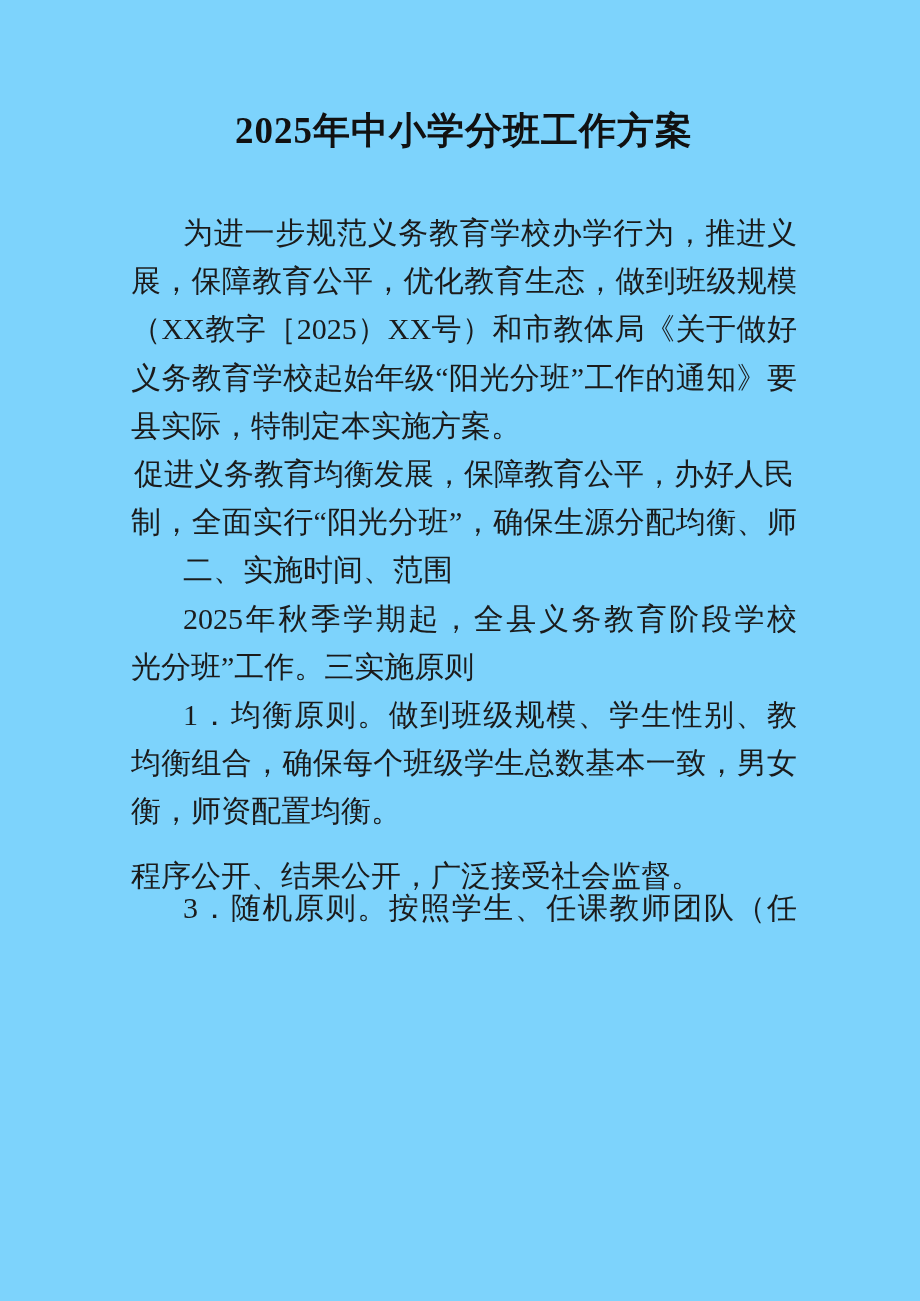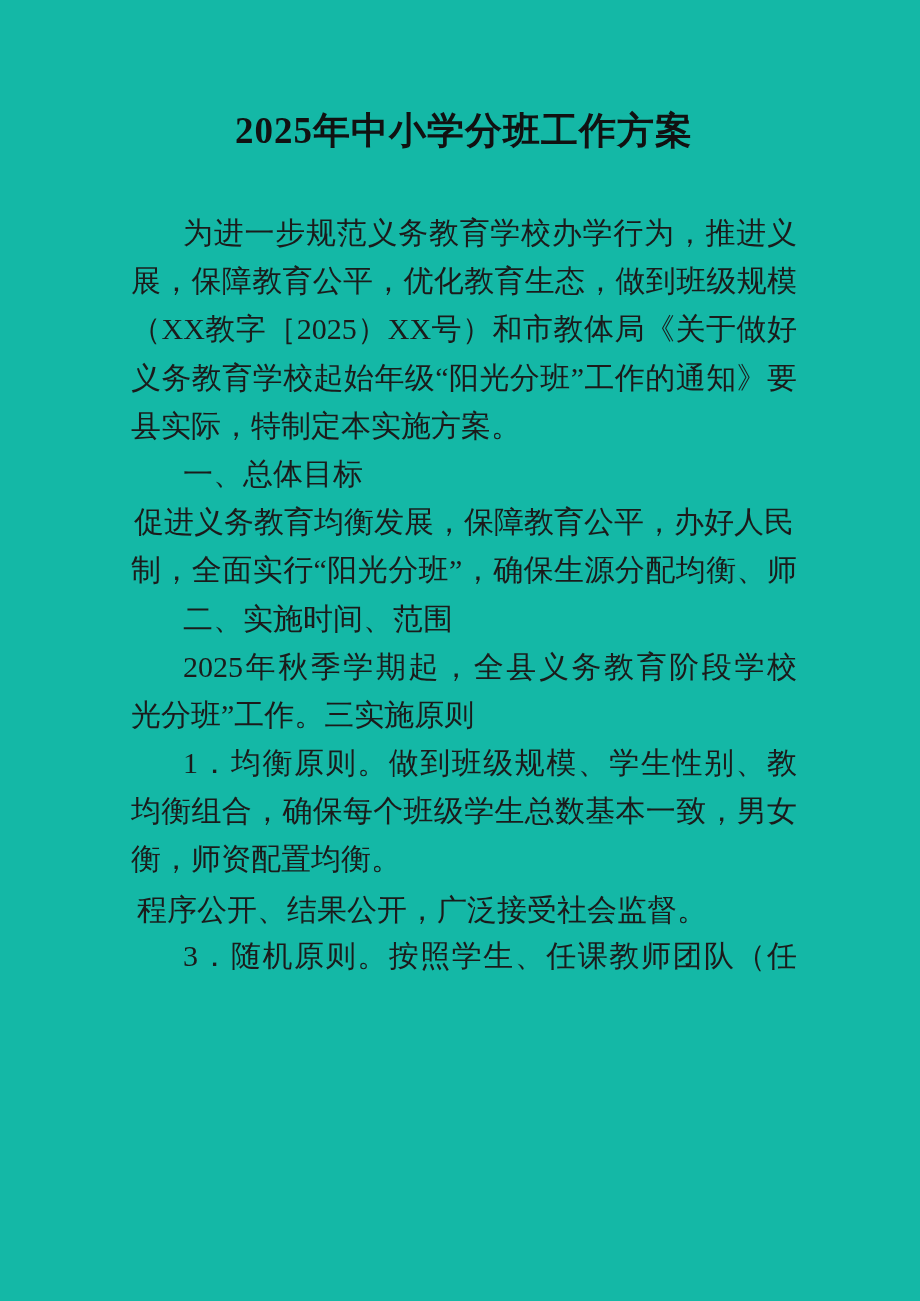--- a/index.html
+++ b/index.html
@@ -4,21 +4,21 @@
 <style>
   html, body {
     margin: 0;
     padding: 0;
     background: #ffffff;
   }
   .page {
     position: relative;
     width: 920px;
     height: 1301px;
-    background: #14b8a6;
+    background: #7dd3fc;
     overflow: hidden;
     font-family: "Liberation Serif", "DejaVu Serif", serif;
     color: #1b1b1b;
   }
   .doc-title {
     position: absolute;
     left: 131px;
     top: 106px;
     width: 666px;
     text-align: center;
@@ -53,38 +53,36 @@
   .first {
     text-indent: 52px;
   }
   .heading {
     text-indent: 52px;
     text-align: left;
     text-align-last: left;
   }
   .offset7 {
     position: relative;
-    top: 2px;
-    margin-left: 6px;
+    top: 17px;
   }
 </style>
 </head>
 <body>
 
 <div class="page">
 
   <div class="doc-title">2025年中小学分班工作方案</div>
 
   <div class="doc-body">
     <div class="line full first">为进一步规范义务教育学校办学行为，推进义务教育均衡发</div>
     <div class="line full">展，保障教育公平，优化教育生态，做到班级规模《关于做好2025</div>
     <div class="line full">（XX教字［2025）XX号）和市教体局《关于做好2025年秋季学期</div>
     <div class="line full">义务教育学校起始年级“阳光分班”工作的通知》要求，结合我</div>
     <div class="line end">县实际，特制定本实施方案。</div>
-    <div class="line heading">一、总体目标</div>
     <div class="line end">促进义务教育均衡发展，保障教育公平，办好人民满意的教育。</div>
     <div class="line full">制，全面实行“阳光分班”，确保生源分配均衡、师资配置均衡，</div>
     <div class="line heading">二、实施时间、范围</div>
     <div class="line full first">2025年秋季学期起，全县义务教育阶段学校（含民办学校）</div>
     <div class="line end">光分班”工作。三实施原则</div>
     <div class="line full first">1．均衡原则。做到班级规模、学生性别、教师配备等各方面</div>
     <div class="line full">均衡组合，确保每个班级学生总数基本一致，男女生比例相对均</div>
     <div class="line end">衡，师资配置均衡。</div>
     <div class="line end offset7">程序公开、结果公开，广泛接受社会监督。</div>
     <div class="line full first">3．随机原则。按照学生、任课教师团队（任课教师的教龄、</div>

